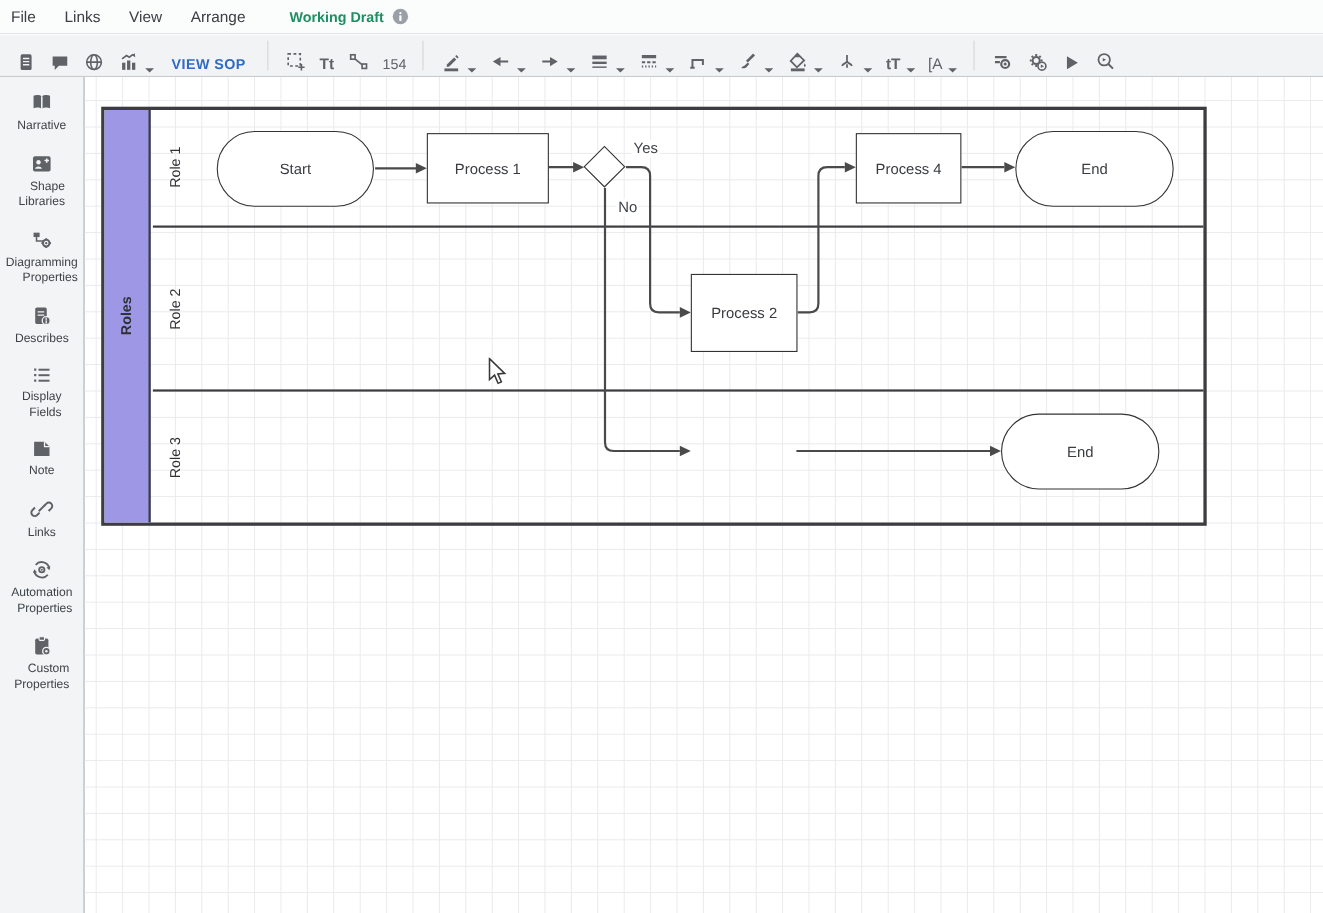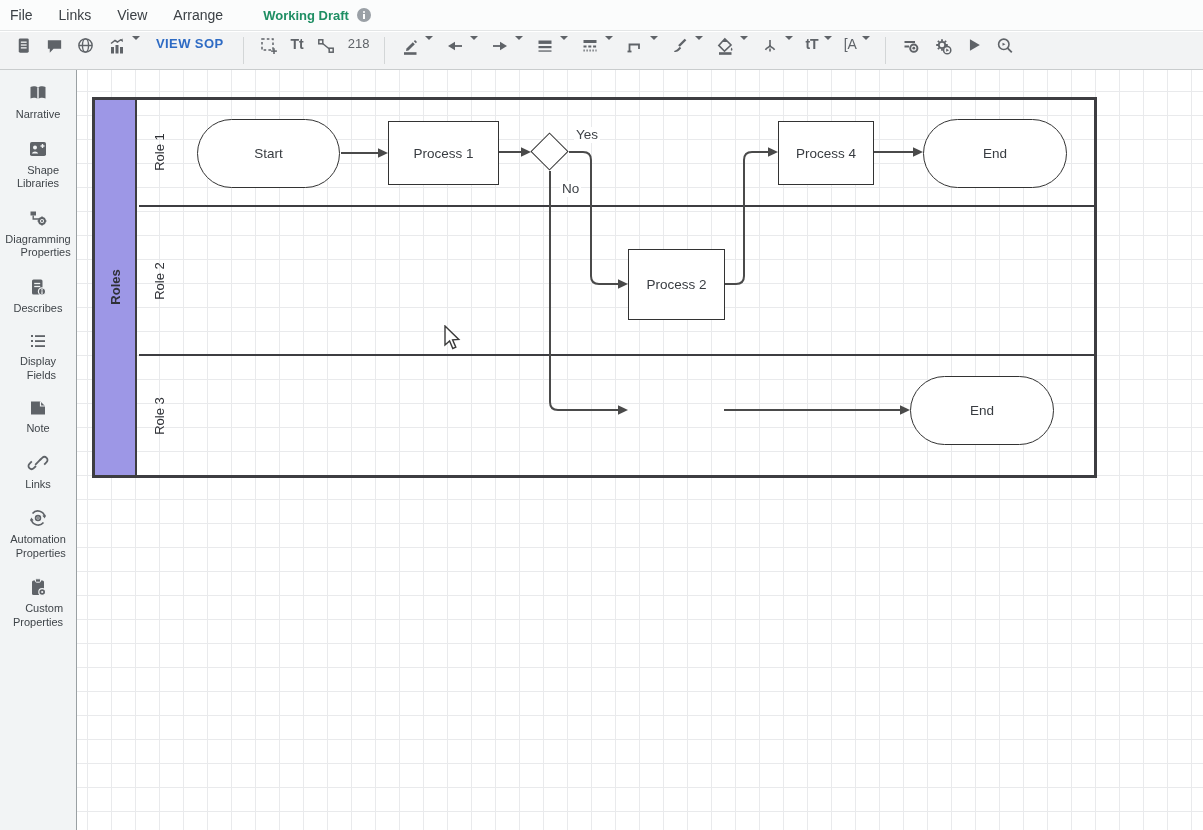--- a/index.html
+++ b/index.html
@@ -14,21 +14,21 @@
   .menu-item { font-size:14px; color:#3b4045; padding:0 13px 0 0; margin-right:13px; cursor:default; }
   .menu-status { font-size:13px; font-weight:bold; color:#1e8e63; margin:0 8px 0 14px; }
   .info-badge { width:14px; height:14px; border-radius:50%; background:#9aa0a6; position:relative; display:inline-block; }
   .info-badge::before { content:""; position:absolute; left:6px; top:3px; width:2px; height:2px; background:#fff; border-radius:50%; }
   .info-badge::after  { content:""; position:absolute; left:6px; top:6px; width:2px; height:5px; background:#fff; }
 
   
   .toolbar { position:absolute; left:0; top:32px; width:100%; height:38px;
     background:#f2f3f4; border-bottom:1px solid #c9cccd;
     display:flex; align-items:center; padding:0 8px; }
-  .tb-btn { height:30px; padding:0 6px; display:flex; align-items:flex-start; gap:3px;
+  .tb-btn { height:30px; padding:0 6px; display:flex; align-items:flex-end; gap:3px;
     border-radius:3px; cursor:pointer; color:#5f6368; }
   .tb-btn svg { display:block; }
   .tb-label-blue { font-size:13px; font-weight:bold; color:#2e6bc4; letter-spacing:.4px; padding:0 4px; }
   .tb-glyph { font-size:14px; font-weight:bold; color:#5f6368; }
   .caret { width:0; height:0; border-left:4px solid transparent; border-right:4px solid transparent;
     border-top:4.5px solid #5f6368; margin-left:2px; }
   .tb-divider { width:1px; height:27px; background:#d3d6d7; margin:0 9px; }
 
   
   .sidebar { position:absolute; left:0; top:70px; width:77px; height:760px;
@@ -141,21 +141,21 @@
     <div class="tb-btn">
       <span>
           <svg width="20" height="20" viewBox="0 0 20 20" fill="none" stroke="#5f6368" stroke-width="1.5">
             <line x1="6" y1="7" x2="14" y2="13.5"></line>
             <rect x="2.8" y="3.8" width="4" height="4" fill="#f2f3f4"></rect>
             <rect x="13.2" y="12.2" width="4" height="4" fill="#f2f3f4"></rect>
           </svg>
         </span>
     </div>
     <div class="tb-btn">
-      <span class="tb-glyph" style="font-weight:normal;font-size:13px">218</span>
+      <span class="tb-glyph" style="font-weight:normal;font-size:13px">154</span>
     </div>
 
     <div class="tb-divider"></div>
 
     <div class="tb-btn">
       <span>
           <svg width="20" height="20" viewBox="0 0 20 20">
             <path d="M6.5 12.5 L12.8 6.2 L14.8 8.2 L8.5 14.5 L6 15 Z" fill="#5f6368"></path>
             <path d="M13.8 5.2 L15.8 7.2 L17 6 L15 4 Z" fill="#5f6368"></path>
             <rect x="4" y="16.2" width="12.5" height="2.6" fill="#5f6368"></rect>

